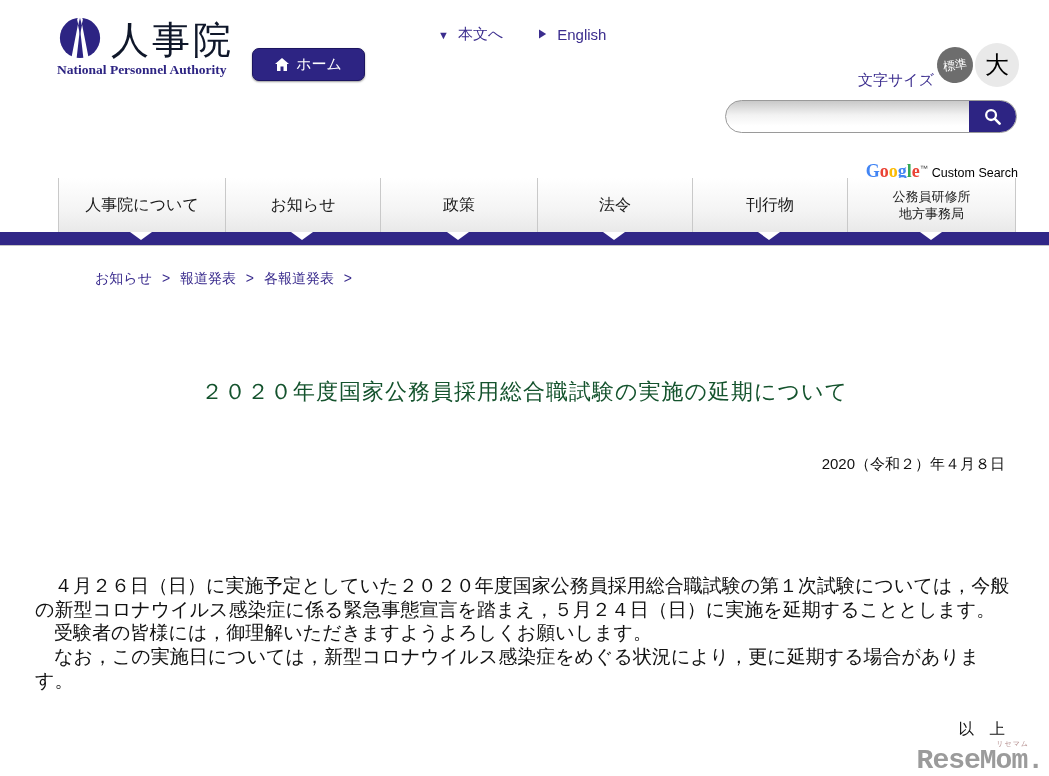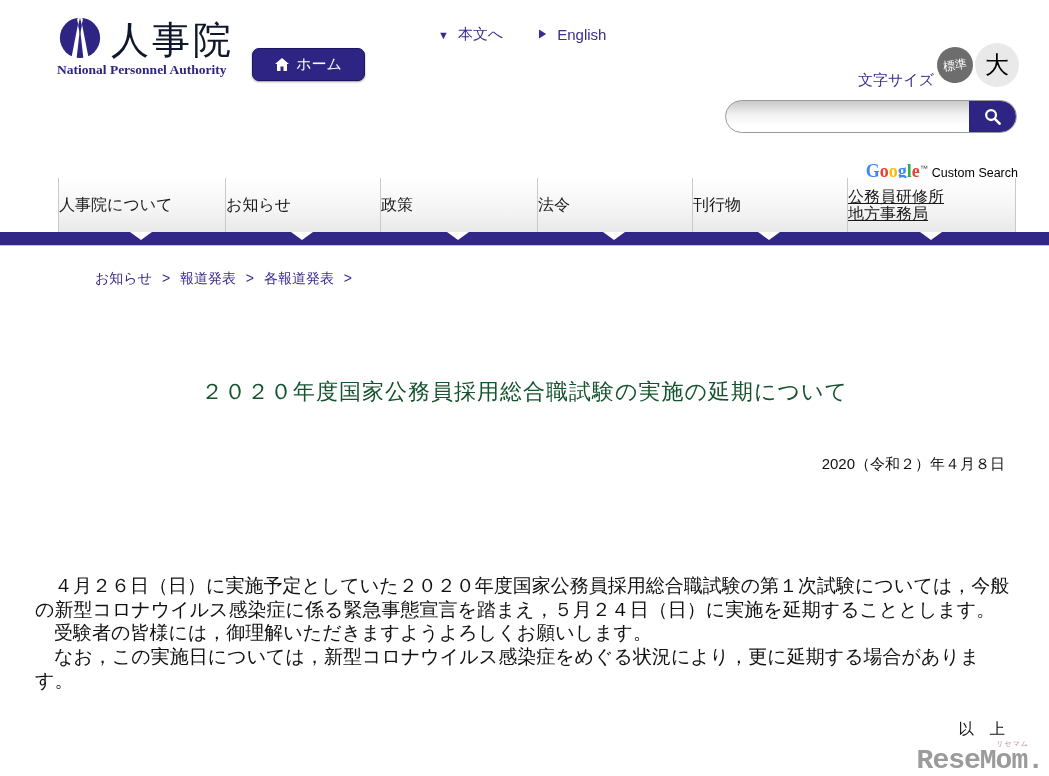--- a/index.html
+++ b/index.html
@@ -75,25 +75,25 @@
     display: flex; align-items: baseline; white-space: nowrap; margin-top: 24px;
   }
   .google-word { font-family: "Liberation Serif", serif; font-weight: bold; font-size: 18px; letter-spacing: 0; }
   .google-tm { font-size: 8px; vertical-align: top; position: relative; top: -6px; color: #444; margin-right: 4px; }
 
   
   .nav { position: absolute; left: 58px; top: 178px; width: 958px; height: 54px; display: flex; }
   .nav-cell {
     border-left: 1px solid #c9c9c9; height: 54px;
     background: linear-gradient(#ffffff, #f4f4f4 60%, #e9e9e9);
-    display: flex; flex-direction: column; align-items: flex-start; justify-content: center;
+    display: flex; flex-direction: column; align-items: center; justify-content: center;
     font-size: 16px; color: #1a1a1a; cursor: pointer; text-align: center;
   }
   .nav-cell:last-child { border-right: 1px solid #c9c9c9; }
-  .nav-cell.small { font-size: 16px; line-height: 17px; text-decoration: underline; }
+  .nav-cell.small { font-size: 13px; line-height: 17px; }
 
   .nav-bar {
     position: absolute; left: 0; top: 232px; width: 1049px; height: 13px;
     background: #312787; box-shadow: 0 1px 0 #c4c4c4;
   }
   .nav-pointer {
     position: absolute; top: 0; width: 0; height: 0; transform: translateX(-50%);
     border-left: 11px solid transparent; border-right: 11px solid transparent;
     border-top: 8px solid #fff;
   }

